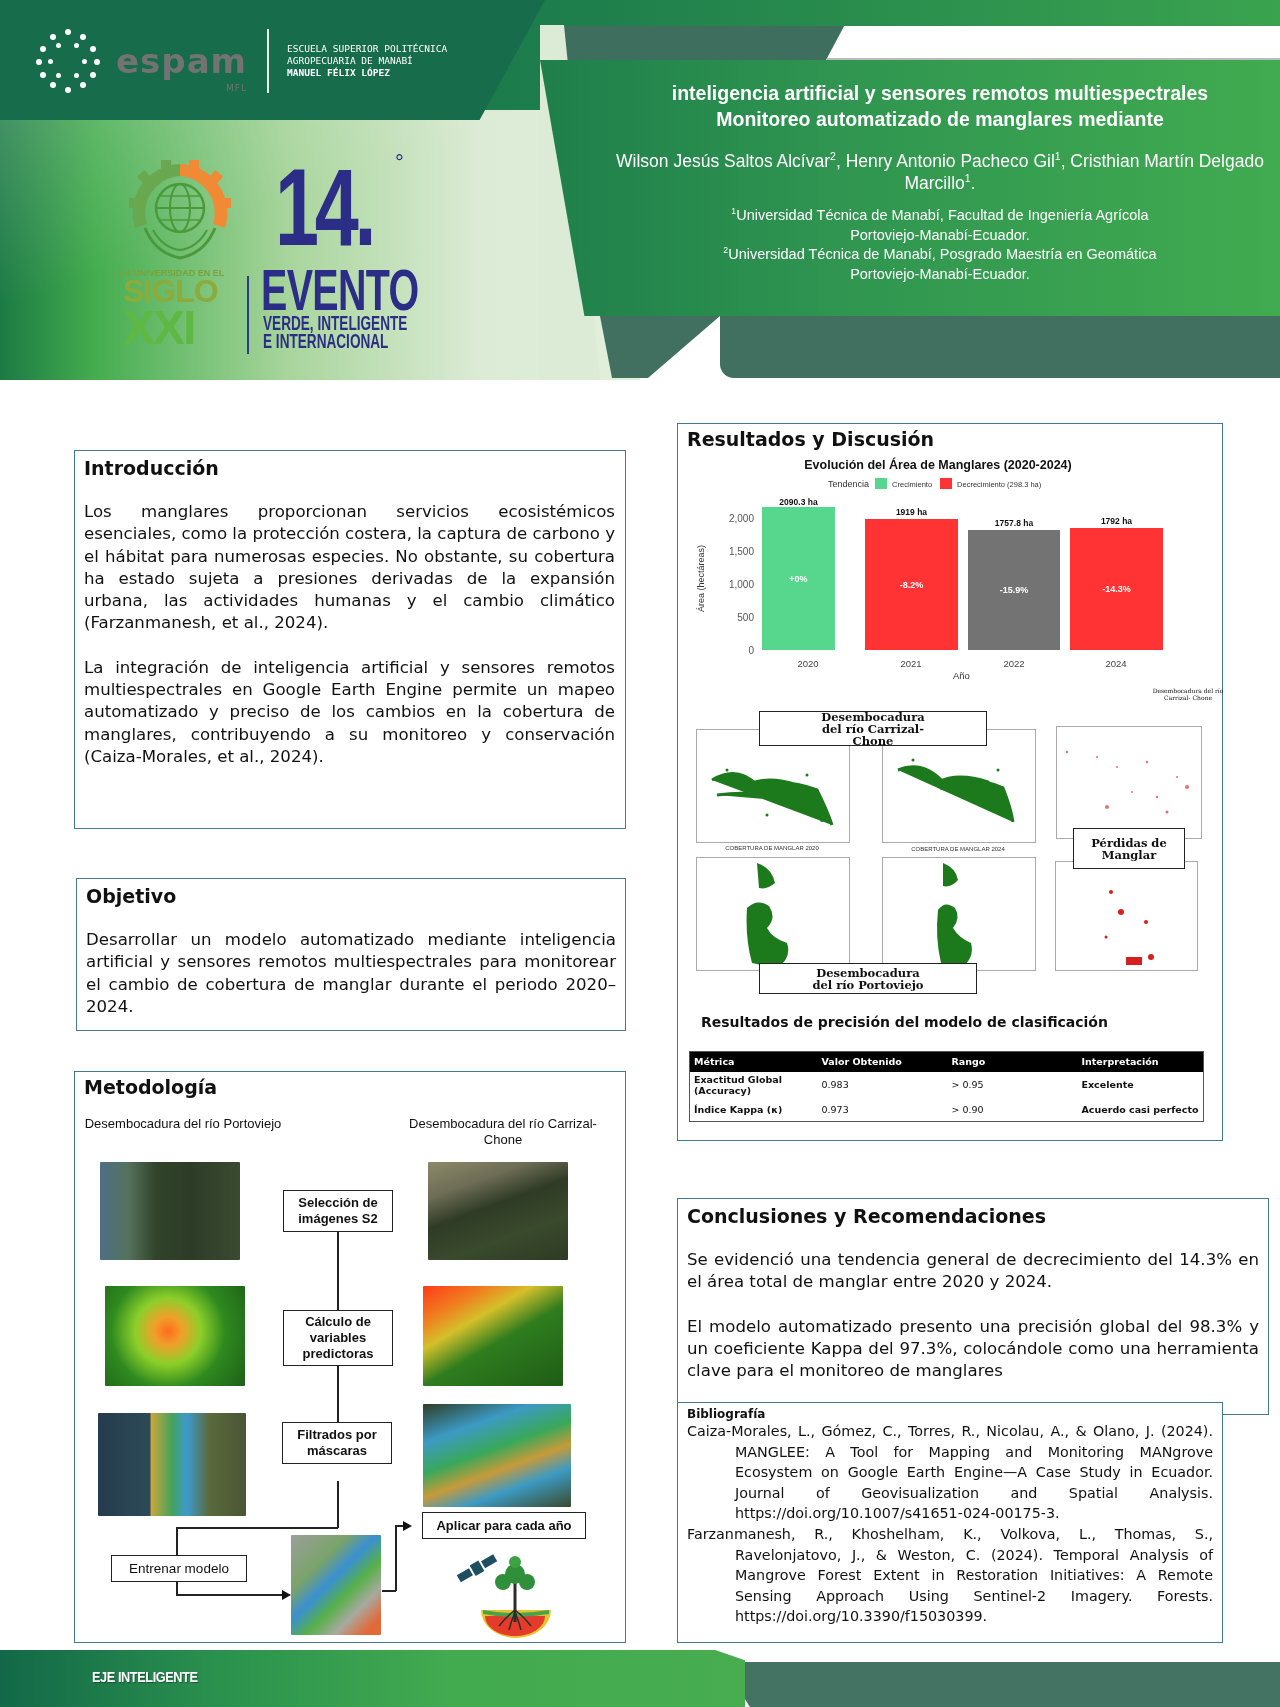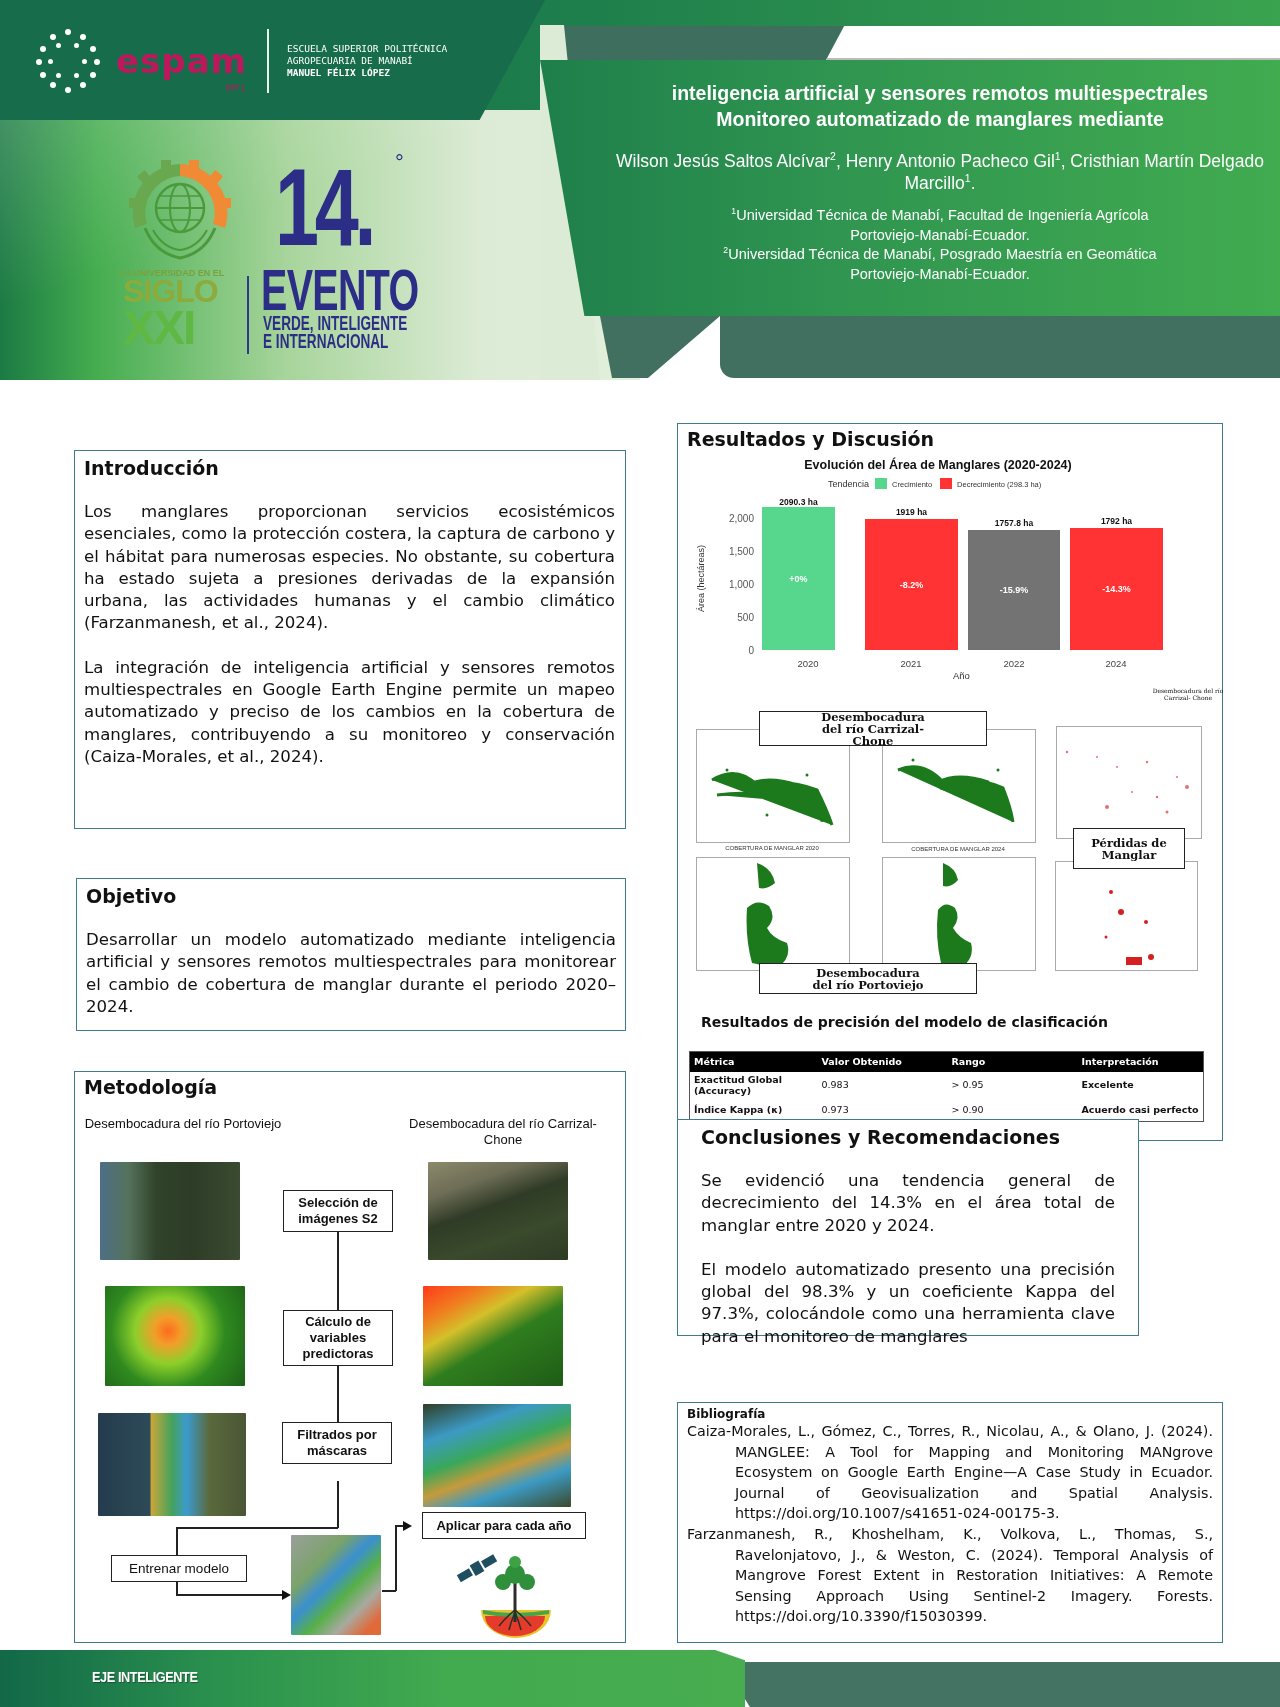--- a/index.html
+++ b/index.html
@@ -26,21 +26,21 @@
   .hdr-bottom-panel { position: absolute; left: 720px; top: 316px; width: 560px; height: 62px;
     background: #416f60; border-bottom-left-radius: 14px; }
   .hdr-bottom-wedge { position: absolute; left: 600px; top: 316px; width: 120px; height: 62px;
     background: #416f60; clip-path: polygon(0 0, 100% 0, 40% 100%, 10% 100%); }
   .hdr-light-wedge { position: absolute; left: 540px; top: 25px; width: 60px; height: 355px;
     background: #dcebd5; clip-path: polygon(0 0, 40% 0, 100% 100%, 0 100%); }
 
   .espam-logo { position: absolute; left: 36px; top: 26px; width: 420px; height: 70px; display: flex; align-items: center; }
   .dots-icon { width: 64px; height: 64px; position: relative; }
   .dots-icon span { position: absolute; width: 6px; height: 6px; border-radius: 50%; background: #fff; }
-  .espam-word { font-family: "DejaVu Sans", sans-serif; font-size: 34px; color: #be185d; margin-left: 16px; letter-spacing: 1px; font-weight: bold; position: relative; }
+  .espam-word { font-family: "DejaVu Sans", sans-serif; font-size: 34px; color: #737373; margin-left: 16px; letter-spacing: 1px; font-weight: bold; position: relative; }
   .espam-mfl { position: absolute; right: 0; bottom: -12px; font-size: 9px; letter-spacing: 1px; font-weight: normal; }
   .espam-divider { width: 2px; height: 64px; background: #e6f2ea; margin: 0 18px 0 20px; }
   .espam-name { font-family: "DejaVu Sans Mono", monospace; font-size: 9.5px; color: #fff; line-height: 12px; }
   .espam-name .b { font-weight: bold; }
 
   .event-logo { position: absolute; left: 125px; top: 158px; width: 300px; height: 200px; }
   .gear-icon { position: absolute; left: 0; top: 0; width: 110px; height: 110px; }
   .siglo-small { position: absolute; left: -6px; top: 110px; font-family: "Liberation Sans", sans-serif; font-weight: bold; font-size: 9px; color: #7aa23c; }
   .siglo-big { position: absolute; left: -2px; top: 118px; font-family: "Liberation Sans", sans-serif; font-weight: bold; font-size: 32px; line-height: 30px; color: #8cab3a; letter-spacing: -1px; }
   .xxi-big { position: absolute; left: -2px; top: 146px; font-family: "Liberation Sans", sans-serif; font-weight: bold; font-size: 48px; line-height: 48px; color: #5fb844; letter-spacing: -2px; }
@@ -61,21 +61,21 @@
   .panel-h { font-family: "DejaVu Sans", sans-serif; font-weight: bold; font-size: 19px; color: #111; }
   .body-text { font-family: "DejaVu Sans", sans-serif; font-size: 16.6px; line-height: 22.3px; text-align: justify; color: #111; }
 
   #intro { left: 74px; top: 450px; width: 552px; height: 379px; padding: 6px 10px 8px 9px; }
   #intro .body-text p { margin-top: 22px; }
   #obj { left: 76px; top: 878px; width: 550px; height: 153px; padding: 6px 9px 8px 9px; }
   #obj .body-text { margin-top: 22px; }
   #metodo { left: 74px; top: 1071px; width: 552px; height: 572px; padding: 4px 9px; }
 
   #results { left: 677px; top: 423px; width: 546px; height: 718px; padding: 4px 9px; }
-  #concl { left: 677px; top: 1119px; width: 462px; height: 217px; padding: 6px 23px; }
+  #concl { left: 677px; top: 1198px; width: 592px; height: 217px; padding: 6px 9px; }
   #concl .body-text p { margin-top: 22px; }
   #biblio { left: 677px; top: 1402px; width: 546px; height: 241px; padding: 4px 9px; }
   .ref { font-family: "DejaVu Sans", sans-serif; font-size: 14.3px; line-height: 20.6px; text-align: justify; padding-left: 48px; text-indent: -48px; color: #111; }
 
   
   .m-col-title { position: absolute; width: 200px; text-align: center; font-family: "Liberation Sans", sans-serif; font-size: 13px; line-height: 16px; color: #111; }
   .sat-img { position: absolute; border-radius: 1px; }
   .flow-box { position: absolute; border: 1.5px solid #222; background: #fff; text-align: center; font-family: "Liberation Sans", sans-serif; font-weight: bold; font-size: 13px; line-height: 16px; color: #111; display: flex; align-items: center; justify-content: center; }
   .flow-line { position: absolute; background: #222; }
   .arrow-head { position: absolute; width: 0; height: 0; border-top: 5px solid transparent; border-bottom: 5px solid transparent; border-left: 9px solid #111; }

